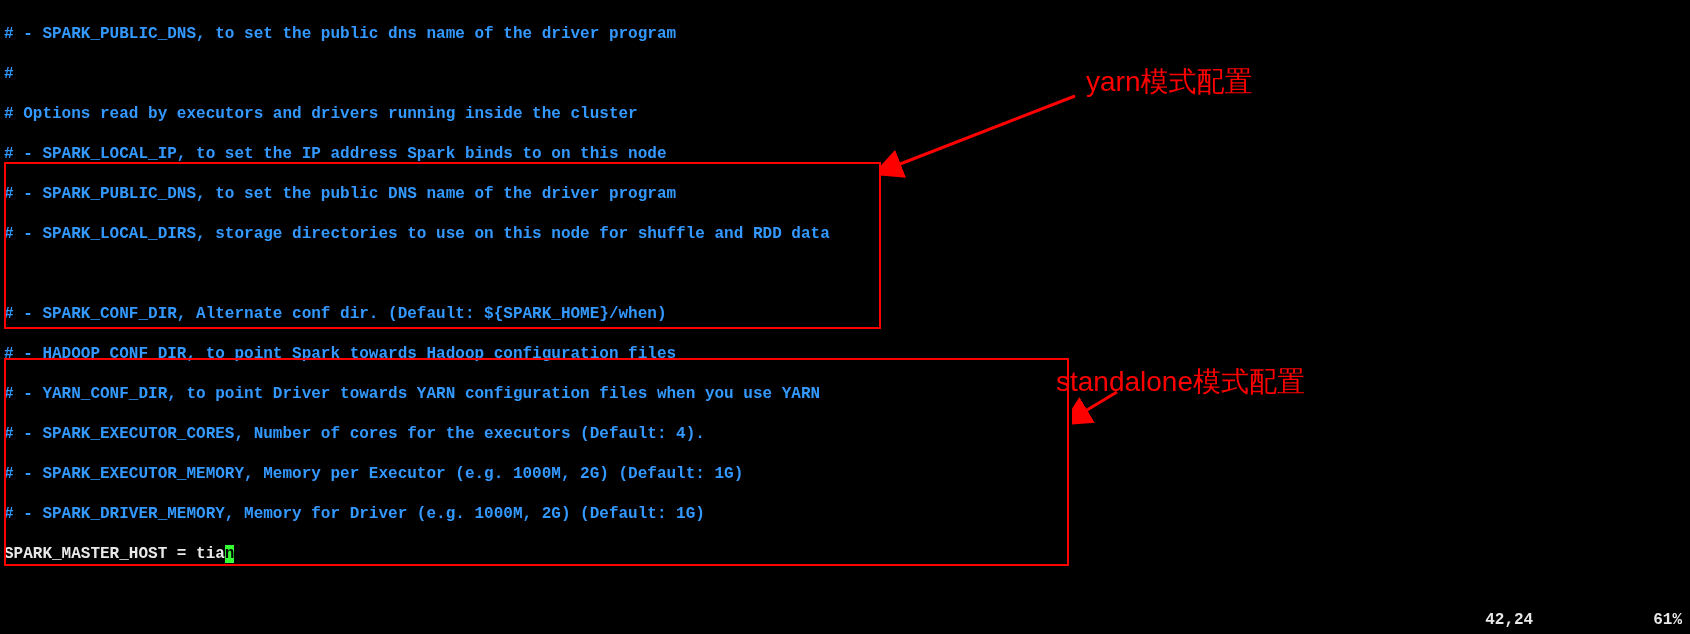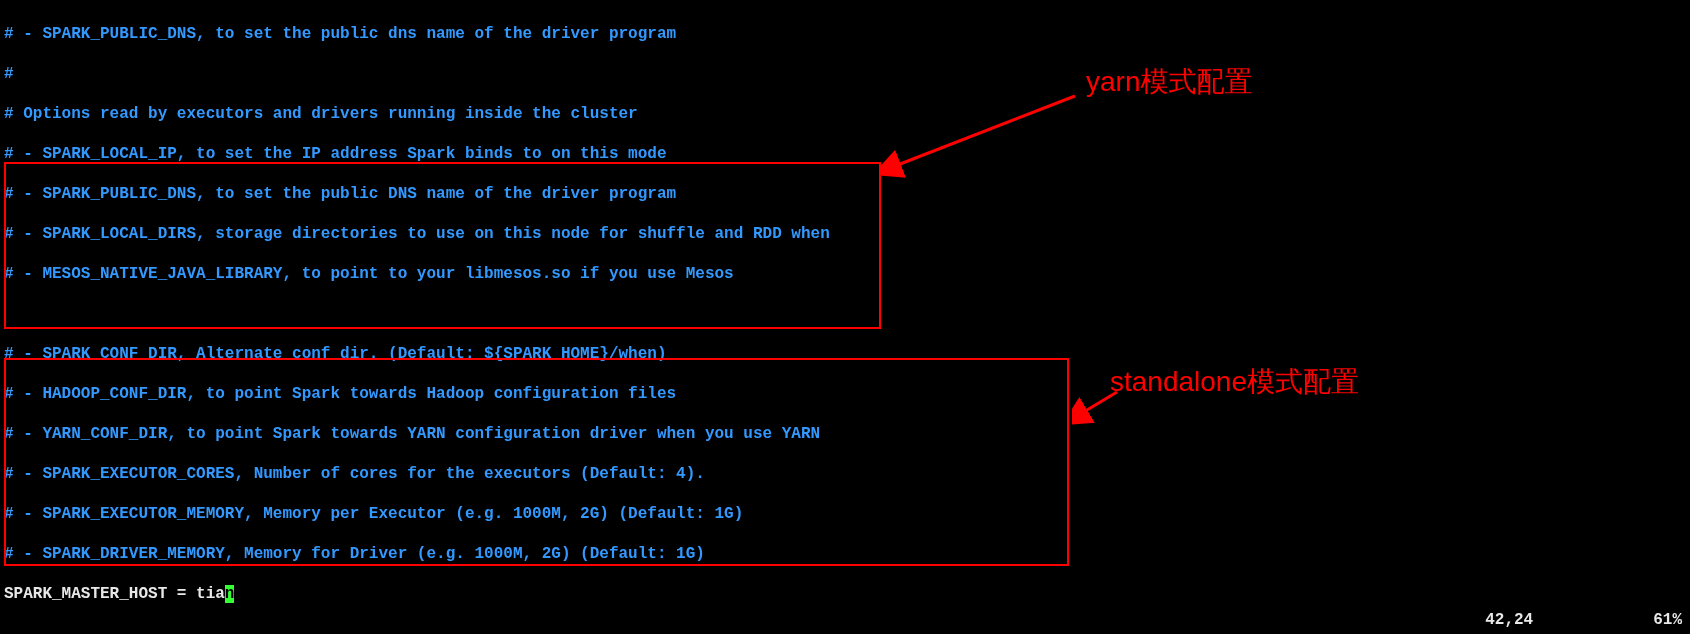--- a/index.html
+++ b/index.html
@@ -38,47 +38,46 @@
   }
   .label {
     position: absolute;
     color: #ff0000;
     font-family: "Microsoft YaHei", sans-serif;
     font-size: 28px;
     font-weight: normal;
     white-space: nowrap;
   }
   .label1 { left: 1086px; top: 72px; }
-  .label2 { left: 1110px; top: 372px; }
+  .label2 { left: 1056px; top: 372px; }
   .status {
     position: absolute;
     bottom: 4px;
     right: 8px;
     color: #e8e8e8;
     font-family: "Courier New", monospace;
     font-size: 16px;
     font-weight: bold;
   }
   .status .cursor-pos { margin-right: 120px; }
 </style>
 </head>
 <body>
 
 <div class="terminal">
 <div class="line"># - SPARK_PUBLIC_DNS, to set the public dns name of the driver program</div>
 <div class="line">#</div>
 <div class="line"># Options read by executors and drivers running inside the cluster</div>
-<div class="line"># - SPARK_LOCAL_IP, to set the IP address Spark binds to on this mode</div>
+<div class="line"># - SPARK_LOCAL_IP, to set the IP address Spark binds to on this node</div>
 <div class="line"># - SPARK_PUBLIC_DNS, to set the public DNS name of the driver program</div>
-<div class="line"># - SPARK_LOCAL_DIRS, storage directories to use on this node for shuffle and RDD when</div>
-<div class="line"># - MESOS_NATIVE_JAVA_LIBRARY, to point to your libmesos.so if you use Mesos</div>
+<div class="line"># - SPARK_LOCAL_DIRS, storage directories to use on this node for shuffle and RDD data</div>
 <div class="line"></div>
 <div class="line"># - SPARK_CONF_DIR, Alternate conf dir. (Default: ${SPARK_HOME}/when)</div>
 <div class="line"># - HADOOP_CONF_DIR, to point Spark towards Hadoop configuration files</div>
-<div class="line"># - YARN_CONF_DIR, to point Spark towards YARN configuration driver when you use YARN</div>
+<div class="line"># - YARN_CONF_DIR, to point Driver towards YARN configuration files when you use YARN</div>
 <div class="line"># - SPARK_EXECUTOR_CORES, Number of cores for the executors (Default: 4).</div>
 <div class="line"># - SPARK_EXECUTOR_MEMORY, Memory per Executor (e.g. 1000M, 2G) (Default: 1G)</div>
 <div class="line"># - SPARK_DRIVER_MEMORY, Memory for Driver (e.g. 1000M, 2G) (Default: 1G)</div>
 <div class="line"><span class="edited">SPARK_MASTER_HOST = tia</span><span class="cursor-char">n</span></div>
 
 
 
 
 
 

